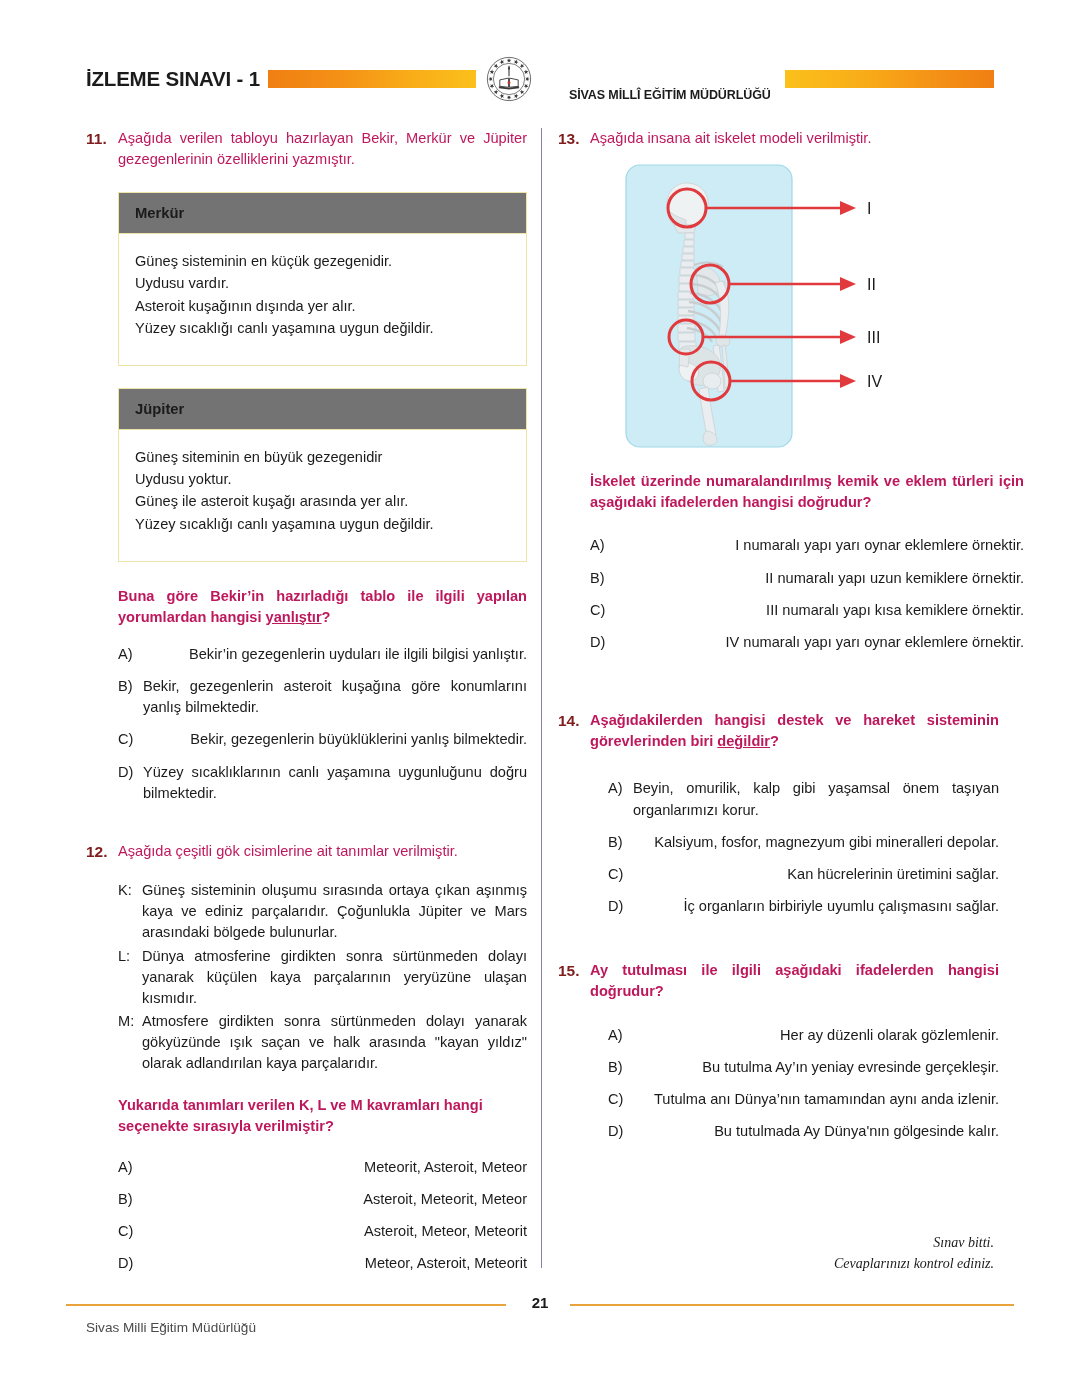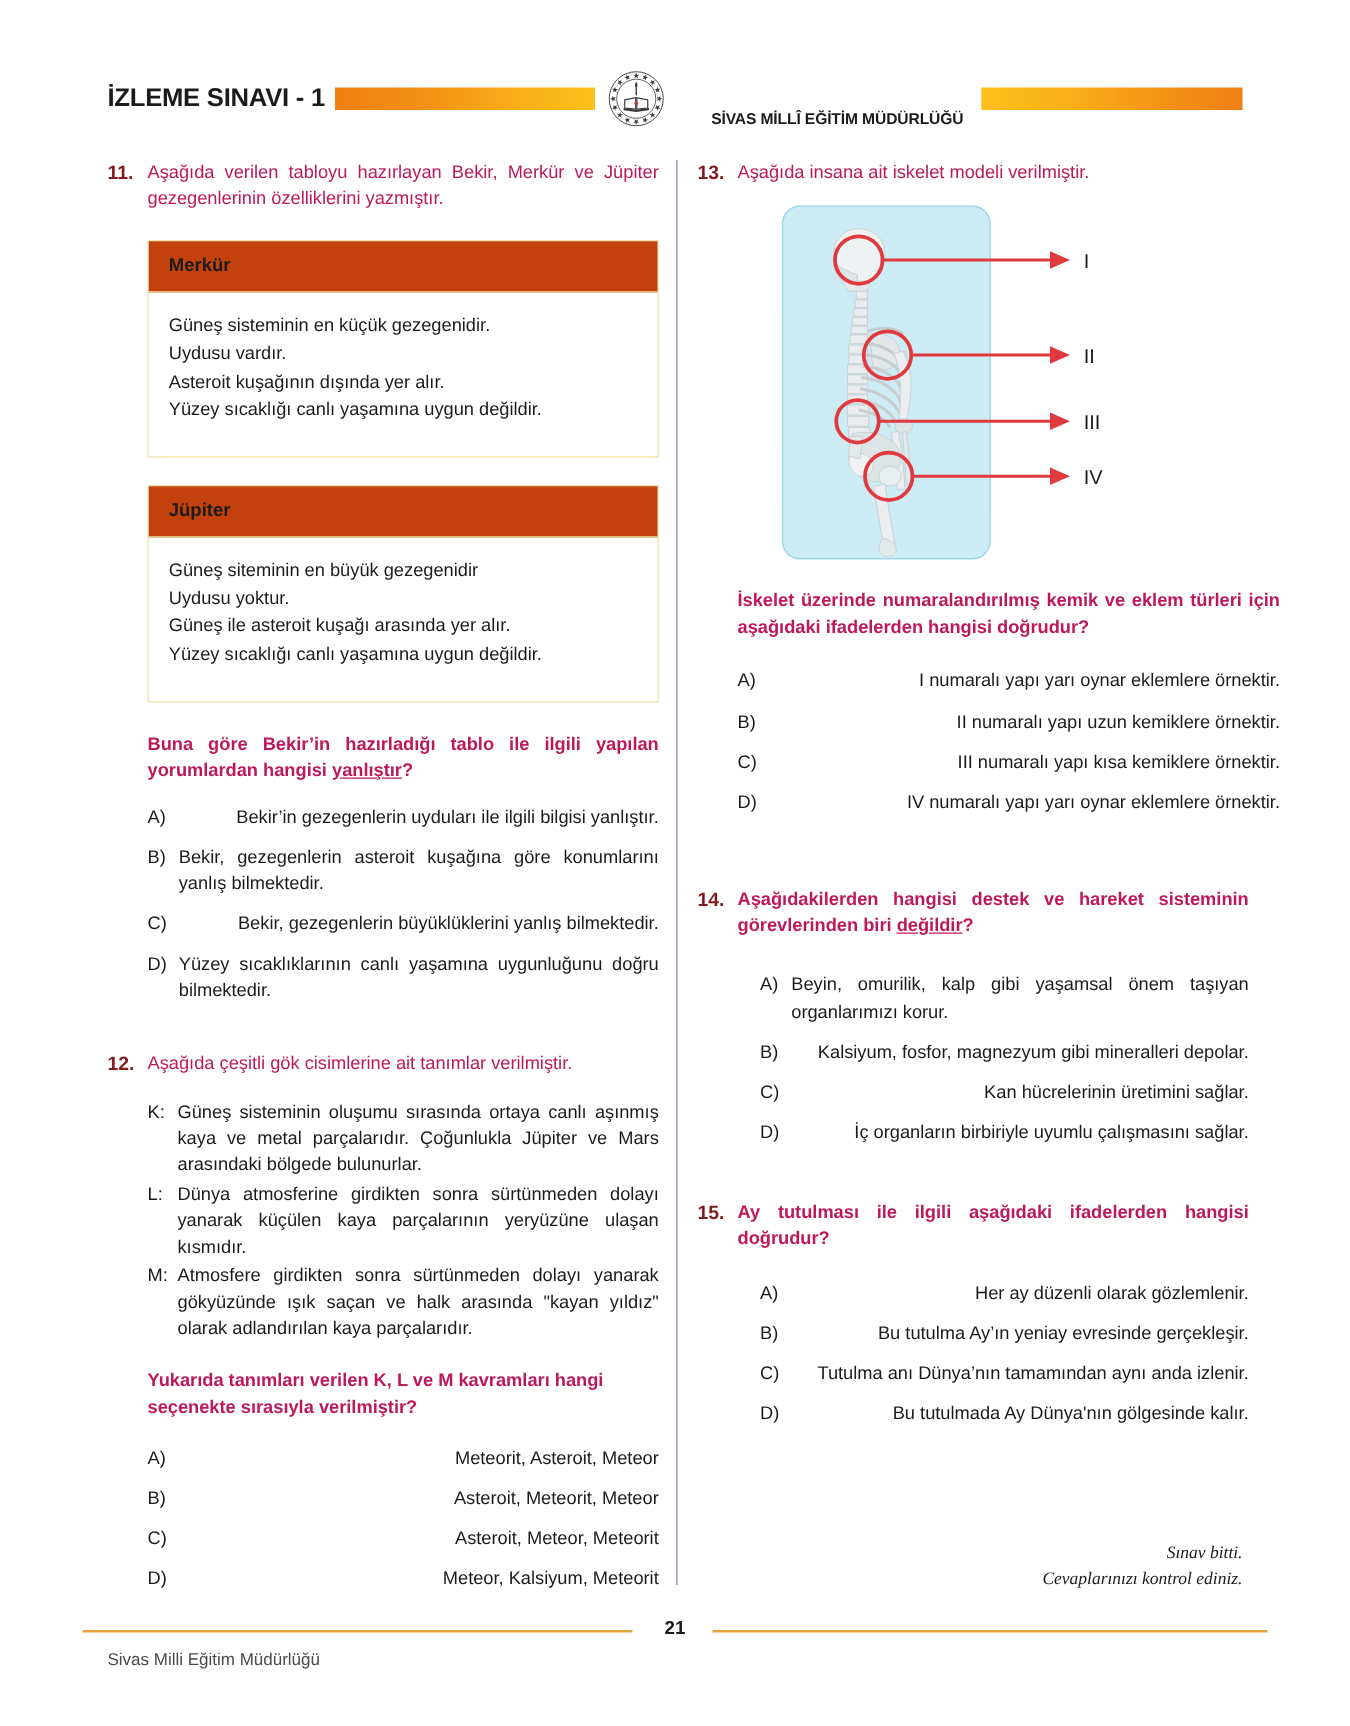--- a/index.html
+++ b/index.html
@@ -163,21 +163,21 @@
     text-justify: inter-word;
   }
 
   
   .infobox {
     border: 1px solid #EDE4A8;
     background: #ffffff;
     margin-top: 22px;
   }
   .infobox-head {
-    background: #c2410c;
+    background: #737373;
     border-bottom: 1px solid #EDE4A8;
     padding: 12px 16px 12px 16px;
     font-size: 14.8px;
     font-weight: bold;
     color: #1b1b1b;
   }
   .infobox-body {
     padding: 16px 16px 26px 16px;
   }
   .infobox-body .line {
@@ -349,21 +349,21 @@
     </div>
 
     <div class="q" style="margin-top:26px;">
       <div class="q-num">12.</div>
       <div class="q-body">
         <div class="q-stem nojust">Aşağıda çeşitli gök cisimlerine ait tanımlar verilmiştir.</div>
 
         <div class="deflist">
           <div class="defrow">
             <div class="def-key">K:</div>
-            <div class="def-val">Güneş sisteminin oluşumu sırasında ortaya canlı aşınmış kaya ve metal parçalarıdır. Çoğunlukla Jüpiter ve Mars arasındaki bölgede bulunurlar.</div>
+            <div class="def-val">Güneş sisteminin oluşumu sırasında ortaya çıkan aşınmış kaya ve ediniz parçalarıdır. Çoğunlukla Jüpiter ve Mars arasındaki bölgede bulunurlar.</div>
           </div>
           <div class="defrow">
             <div class="def-key">L:</div>
             <div class="def-val">Dünya atmosferine girdikten sonra sürtünmeden dolayı yanarak küçülen kaya parçalarının yeryüzüne ulaşan kısmıdır.</div>
           </div>
           <div class="defrow">
             <div class="def-key">M:</div>
             <div class="def-val">Atmosfere girdikten sonra sürtünmeden dolayı yanarak gökyüzünde ışık saçan ve halk arasında "kayan yıldız" olarak adlandırılan kaya parçalarıdır.</div>
           </div>
         </div>
@@ -378,21 +378,21 @@
           <div class="opt">
             <div class="opt-letter">B)</div>
             <div class="opt-text nojust">Asteroit, Meteorit, Meteor</div>
           </div>
           <div class="opt">
             <div class="opt-letter">C)</div>
             <div class="opt-text nojust">Asteroit, Meteor, Meteorit</div>
           </div>
           <div class="opt">
             <div class="opt-letter">D)</div>
-            <div class="opt-text nojust">Meteor, Kalsiyum, Meteorit</div>
+            <div class="opt-text nojust">Meteor, Asteroit, Meteorit</div>
           </div>
         </div>
       </div>
     </div>
 
   </div>
 
   <div class="col col-right">
 
     <div class="q">

